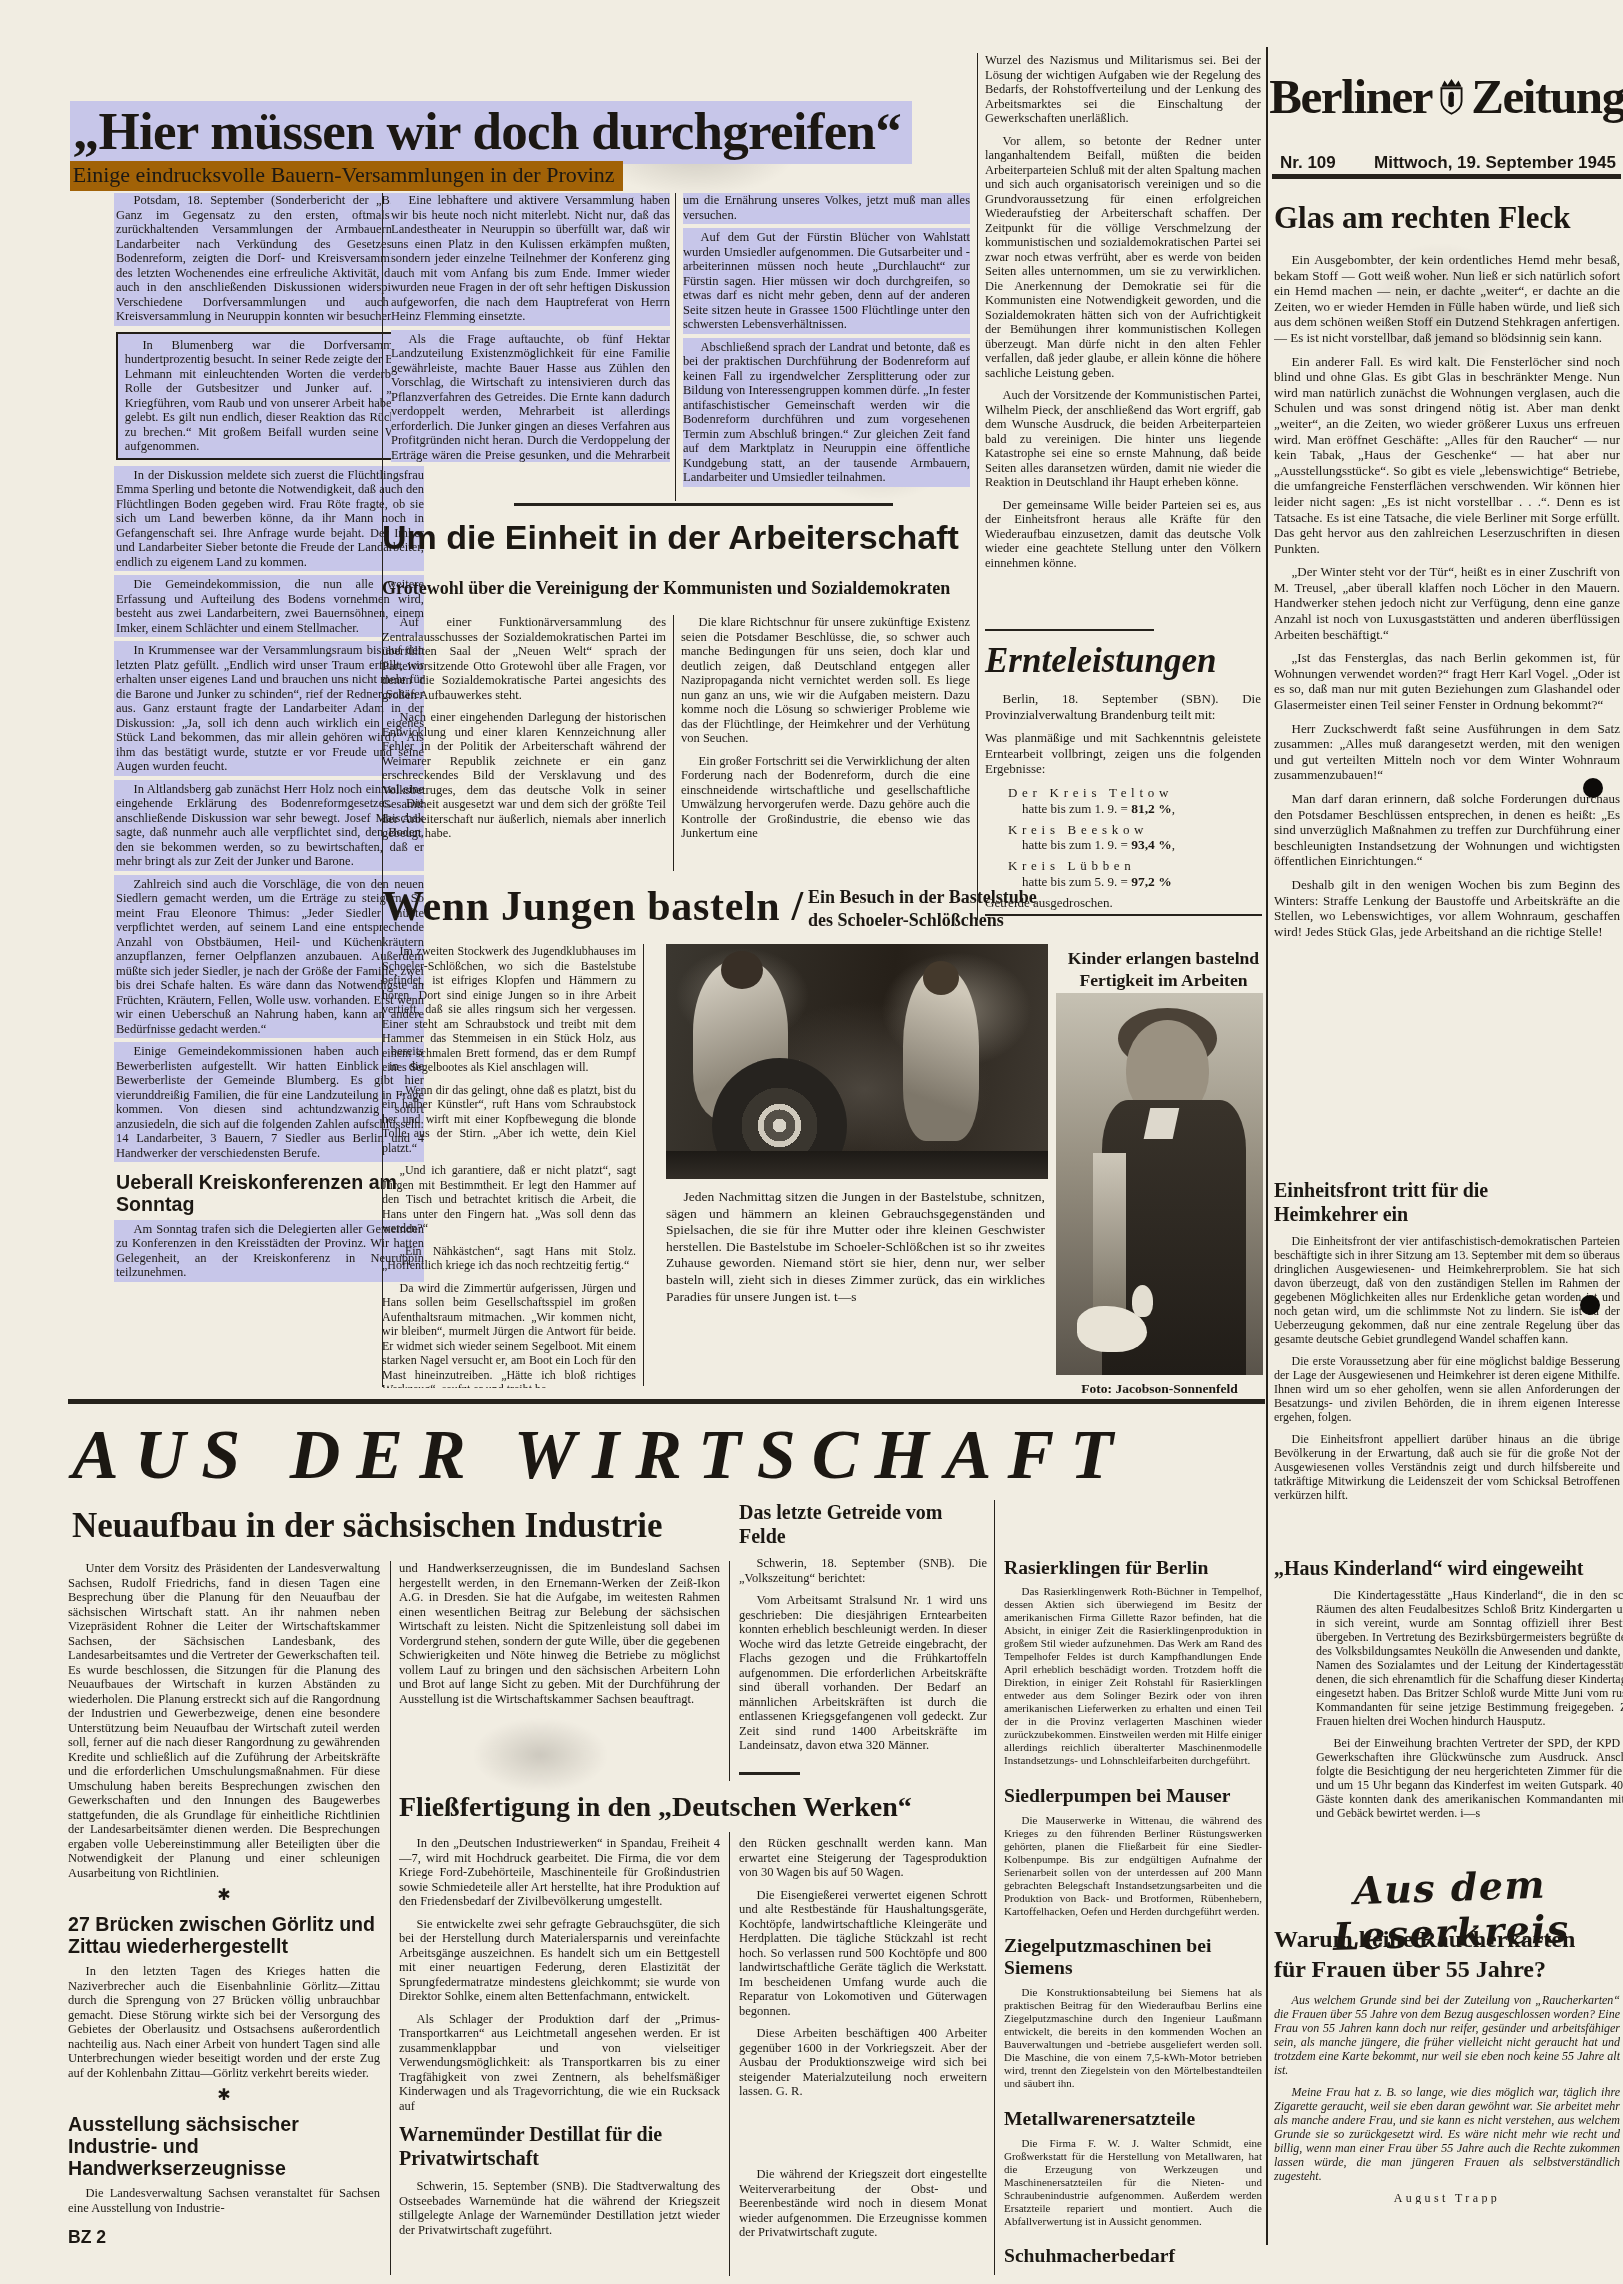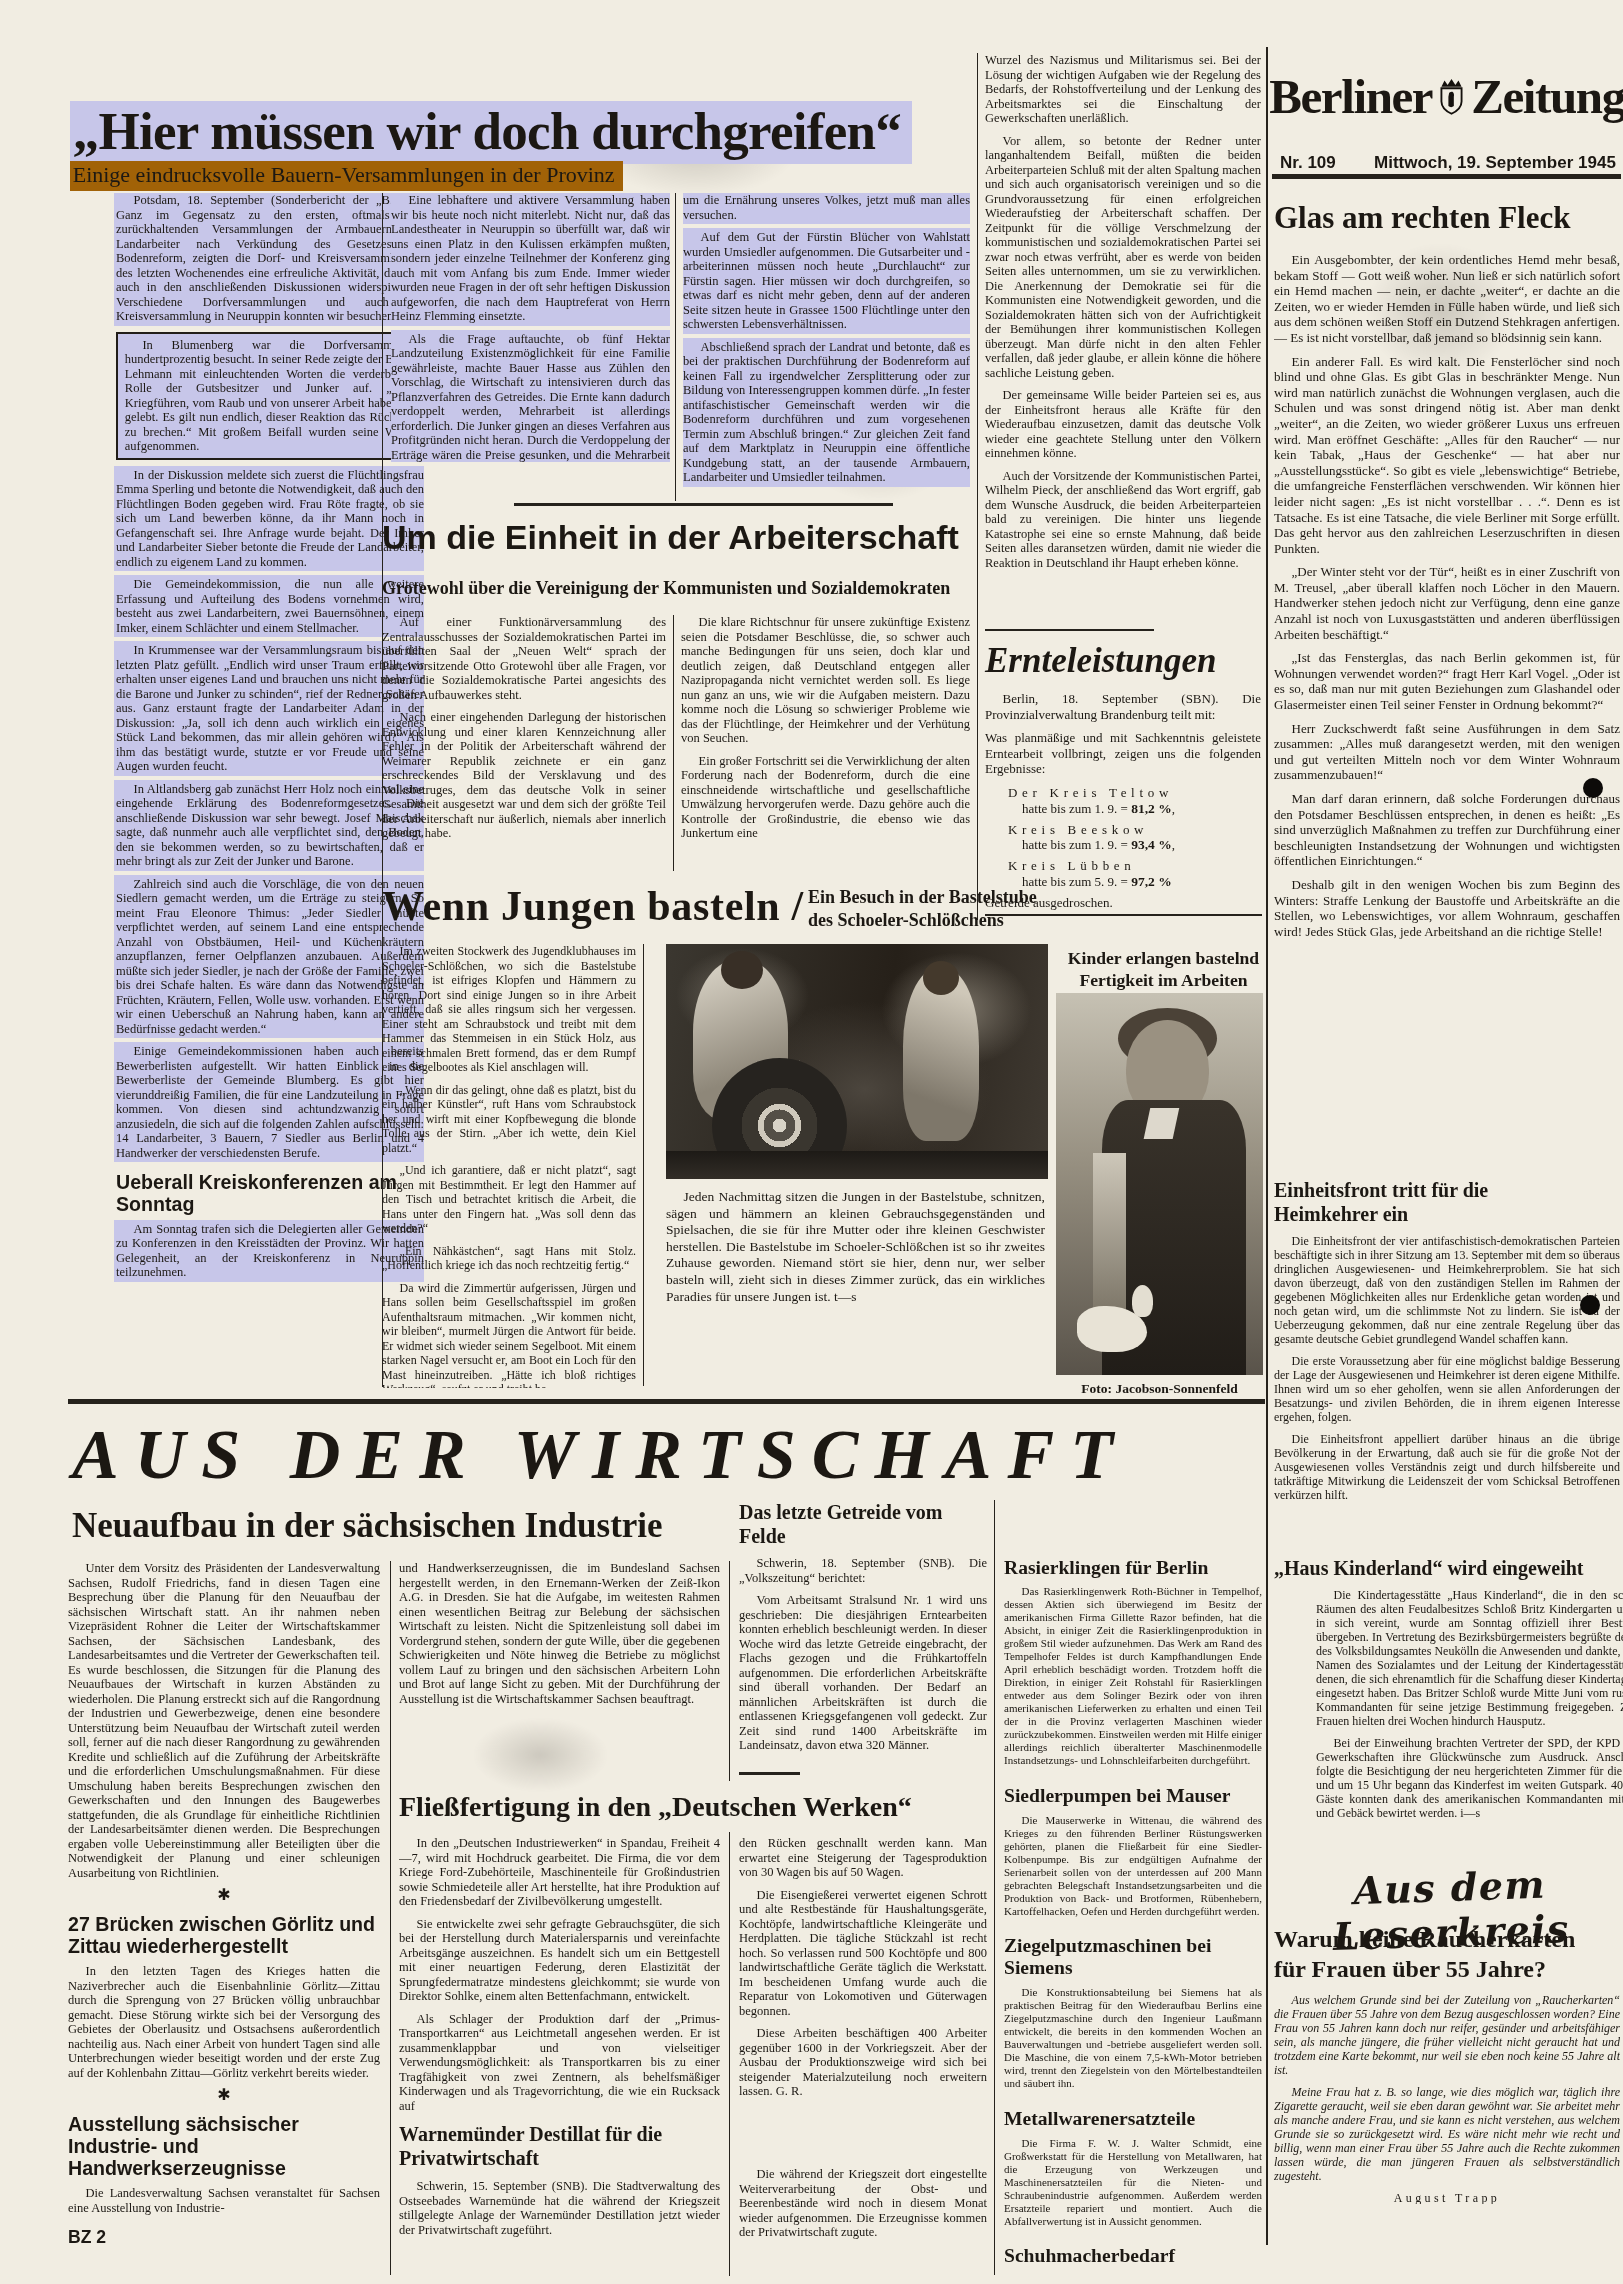--- a/index.html
+++ b/index.html
@@ -137,22 +137,22 @@
   <p class="para hl noind">um die Ernährung unseres Volkes, jetzt muß man alles versuchen.</p>
       <p class="para hl">Auf dem Gut der Fürstin Blücher von Wahlstatt wurden Umsiedler aufgenommen. Die Gutsarbeiter und -arbeiterinnen müssen noch heute „Durchlaucht“ zur Fürstin sagen. Hier müssen wir doch durchgreifen, so etwas darf es nicht mehr geben, denn auf der anderen Seite sitzen heute in Grassee 1500 Flüchtlinge unter den schwersten Lebensverhältnissen.</p>
       <p class="para hl">Abschließend sprach der Landrat und betonte, daß es bei der praktischen Durchführung der Bodenreform auf keinen Fall zu irgendwelcher Zersplitterung oder zur Bildung von Interessengruppen kommen dürfe. „In fester antifaschistischer Gemeinschaft werden wir die Bodenreform durchführen und zum vorgesehenen Termin zum Abschluß bringen.“ Zur gleichen Zeit fand auf dem Marktplatz in Neuruppin eine öffentliche Kundgebung statt, an der tausende Armbauern, Landarbeiter und Umsiedler teilnahmen.</p>
     </div>
   <div class="vrule" style="left:977px;top:53px;height:867px;"></div>
 
   <div class="col" style="left:985px;top:53px;width:276px;height:572px;">
 
   <p class="para noind">Wurzel des Nazismus und Militarismus sei. Bei der Lösung der wichtigen Aufgaben wie der Regelung des Bedarfs, der Rohstoffverteilung und der Lenkung des Arbeitsmarktes sei die Einschaltung der Gewerkschaften unerläßlich.</p>
       <p class="para">Vor allem, so betonte der Redner unter langanhaltendem Beifall, müßten die beiden Arbeiterparteien Schluß mit der alten Spaltung machen und sich auch organisatorisch vereinigen und so die Grundvoraussetzung für einen erfolgreichen Wiederaufstieg der Arbeiterschaft schaffen. Der Zeitpunkt für die völlige Verschmelzung der kommunistischen und sozialdemokratischen Partei sei zwar noch etwas verfrüht, aber es werde von beiden Seiten alles unternommen, um sie zu verwirklichen. Die Anerkennung der Demokratie sei für die Kommunisten eine Notwendigkeit geworden, und die Sozialdemokraten hätten sich von der Aufrichtigkeit der Bemühungen ihrer kommunistischen Kollegen überzeugt. Man dürfe nicht in den alten Fehler verfallen, daß jeder glaube, er allein könne die höhere sachliche Leistung geben.</p>
+      <p class="para">Auch der Vorsitzende der Kommunistischen Partei, Wilhelm Pieck, der anschließend das Wort ergriff, gab dem Wunsche Ausdruck, die beiden Arbeiterparteien bald zu vereinigen. Die hinter uns liegende Katastrophe sei eine so ernste Mahnung, daß beide Seiten alles daransetzen würden, damit nie wieder die Reaktion in Deutschland ihr Haupt erheben könne.</p>
       <p class="para">Der gemeinsame Wille beider Parteien sei es, aus der Einheitsfront heraus alle Kräfte für den Wiederaufbau einzusetzen, damit das deutsche Volk wieder eine geachtete Stellung unter den Völkern einnehmen könne.</p>
-      <p class="para">Auch der Vorsitzende der Kommunistischen Partei, Wilhelm Pieck, der anschließend das Wort ergriff, gab dem Wunsche Ausdruck, die beiden Arbeiterparteien bald zu vereinigen. Die hinter uns liegende Katastrophe sei eine so ernste Mahnung, daß beide Seiten alles daransetzen würden, damit nie wieder die Reaktion in Deutschland ihr Haupt erheben könne.</p>
     </div>
   <div class="vrule" style="left:1266px;top:47px;height:2198px;width:2px;"></div>
 
   <div class="hrule" style="left:514px;top:503px;width:379px;height:3.4px;"></div>
   <div class="abs einheit-hl" style="left:382px;top:518px;width:609px;">Um die Einheit in der Arbeiterschaft</div>
   <div class="abs einheit-sub" style="left:382px;top:578px;width:609px;">Grotewohl über die Vereinigung der Kommunisten und Sozialdemokraten</div>
   <div class="col" style="left:382px;top:615px;width:284px;height:257px;">
 
   <p class="para">Auf einer Funktionärversammlung des Zentralausschusses der Sozialdemokratischen Partei im überfüllten Saal der „Neuen Welt“ sprach der Parteivorsitzende Otto Grotewohl über alle Fragen, vor denen die Sozialdemokratische Partei angesichts des großen Aufbauwerkes steht.</p>
       <p class="para">Nach einer eingehenden Darlegung der historischen Entwicklung und einer klaren Kennzeichnung aller Fehler in der Politik der Arbeiterschaft während der Weimarer Republik zeichnete er ein ganz erschreckendes Bild der Versklavung und des Volksbetruges, dem das deutsche Volk in seiner Gesamtheit ausgesetzt war und dem sich der größte Teil der Arbeiterschaft nur äußerlich, niemals aber innerlich gebeugt habe.</p>

